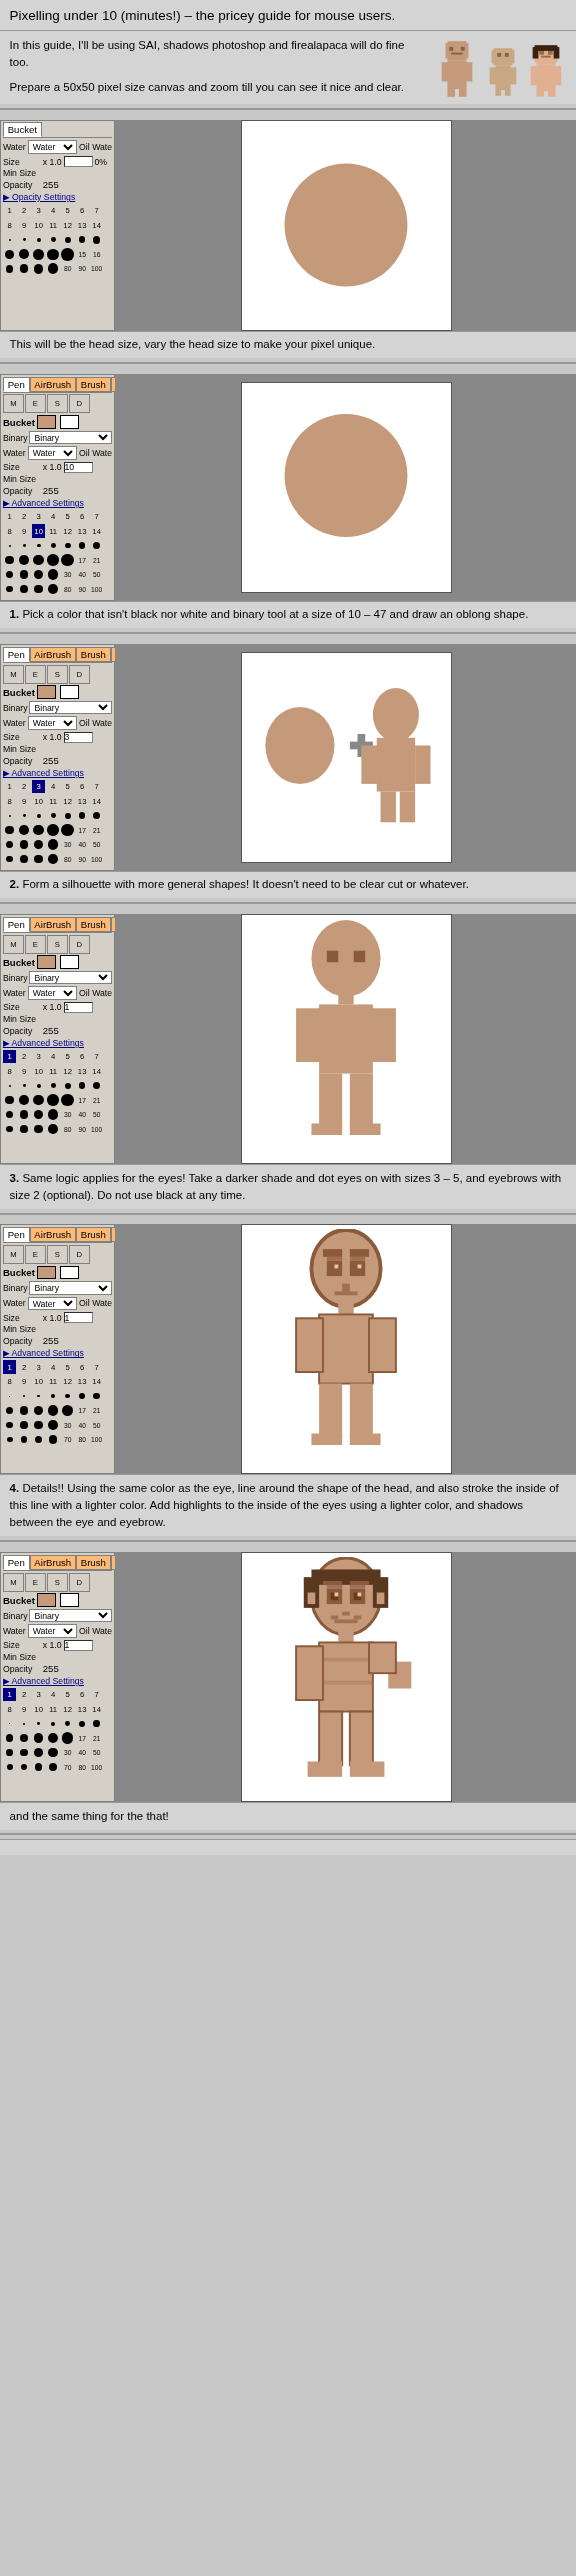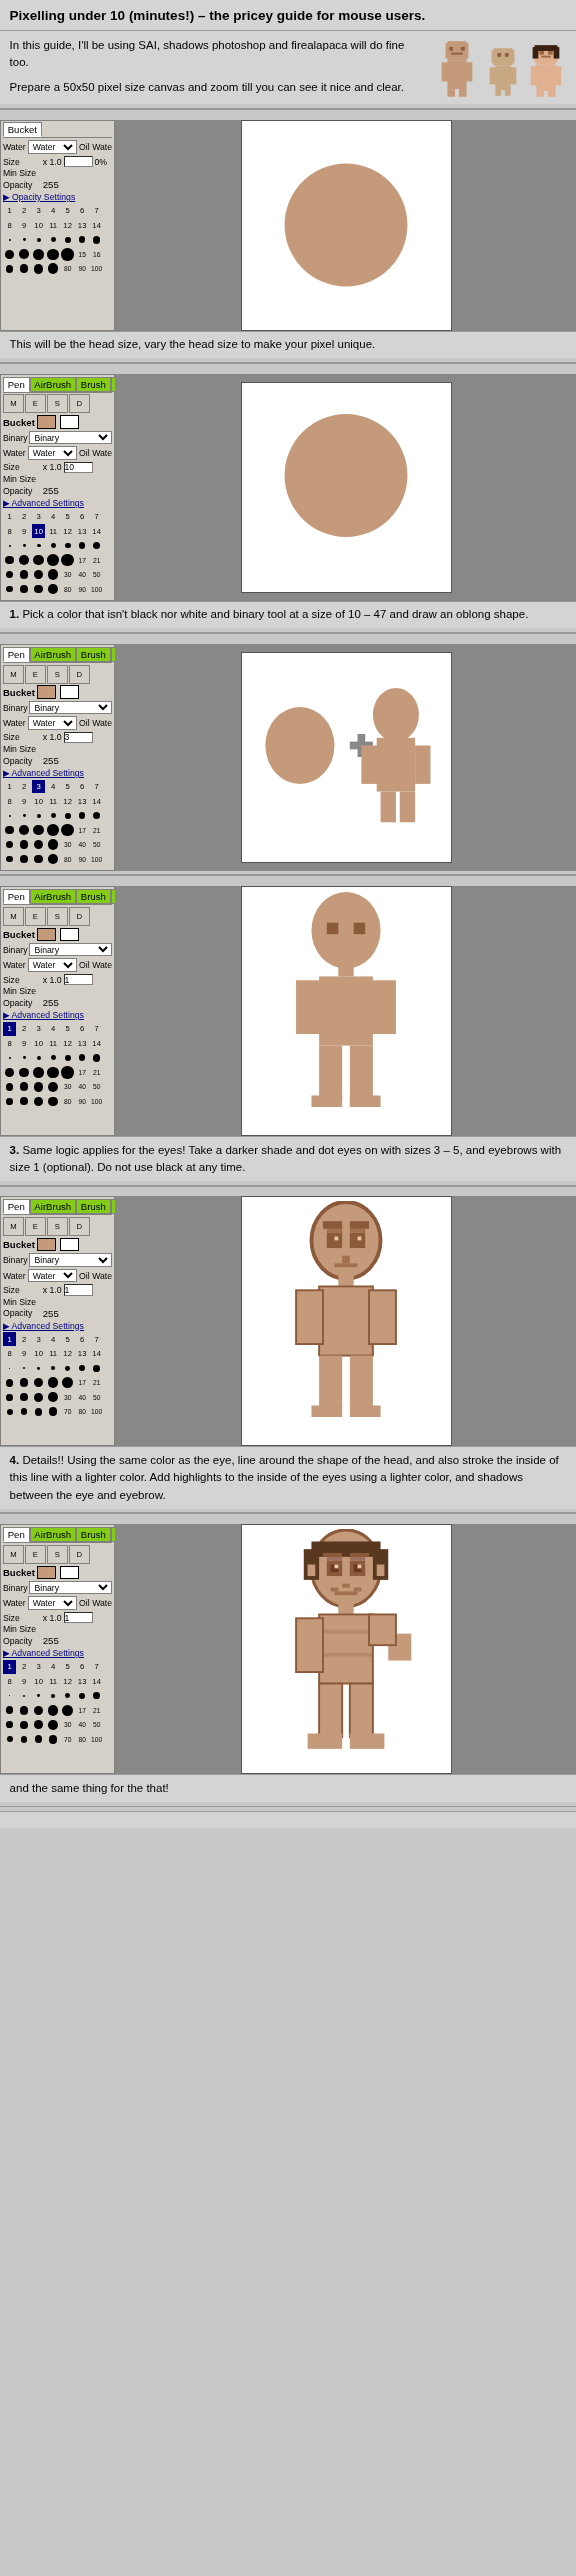--- a/index.html
+++ b/index.html
@@ -12,21 +12,21 @@
     }
 
     
     .header {
       background: #d4d4d4;
       padding: 7.7px 9.6px;
       border-bottom: 1px solid #999;
     }
     .header h1 {
       font-size: 13.5px;
-      font-weight: bold;
+      font-weight: normal;
       font-family: Arial, sans-serif;
     }
 
     
     .intro-section {
       display: flex;
       background: #d4d4d4;
       padding: 5.8px 9.6px 7.7px 9.6px;
       gap: 9.6px;
     }
@@ -65,21 +65,21 @@
     .tool-panel .tab-row {
       display: flex;
       background: #d4d0c8;
       border-bottom: 1px solid #808080;
       margin-bottom: 1.9px;
     }
     .tool-panel .tab {
       padding: 1px 3.8px;
       font-size: 9.6px;
       border: 1px solid #808080;
-      background: #84cc16;
+      background: #fdba74;
       cursor: pointer;
     }
     .tool-panel .tab.active {
       background: #fff;
       border-bottom: 1px solid #fff;
     }
     .tool-row {
       display: flex;
       flex-wrap: wrap;
       gap: 1px;
@@ -698,20 +698,24 @@
           <ellipse cx="38" cy="14" rx="6" ry="7" fill="#c49a7a"></ellipse>
           <rect x="33" y="20" width="10" height="14" fill="#c49a7a"></rect>
           <rect x="29" y="22" width="5" height="10" fill="#c49a7a"></rect>
           <rect x="43" y="22" width="4" height="10" fill="#c49a7a"></rect>
           <rect x="34" y="34" width="4" height="8" fill="#c49a7a"></rect>
           <rect x="39" y="34" width="4" height="8" fill="#c49a7a"></rect>
         </svg>
       </div>
     </div>
   </div>
+  <div class="step-desc">
+    <span class="step-number">2. </span>
+    <span>Form a silhouette with more general shapes! It doesn't need to be clear cut or whatever.</span>
+  </div>
 </div>
 
 <div class="divider"></div>
 
 <div class="step">
   <div class="step-content">
     <div class="tool-panel">
       <div class="tab-row">
         <div class="tab active">Pen</div>
         <div class="tab">AirBrush</div>
@@ -858,21 +862,21 @@
           <rect x="26" y="40" width="6" height="14" fill="#c49a7a"></rect>
 
           <rect x="16" y="53" width="8" height="3" fill="#c49a7a"></rect>
           <rect x="26" y="53" width="8" height="3" fill="#c49a7a"></rect>
         </svg>
       </div>
     </div>
   </div>
   <div class="step-desc">
     <span class="step-number">3. </span>
-    <span>Same logic applies for the eyes! Take a darker shade and dot eyes on with sizes 3 – 5, and eyebrows with size 1 (optional). Do not use black at any time.</span>
+    <span>Same logic applies for the eyes! Take a darker shade and dot eyes on with sizes 3 – 5, and eyebrows with size 2 (optional). Do not use black at any time.</span>
   </div>
 </div>
 
 <div class="divider"></div>
 
 <div class="step">
   <div class="step-content">
     <div class="tool-panel">
       <div class="tab-row">
         <div class="tab active">Pen</div>

